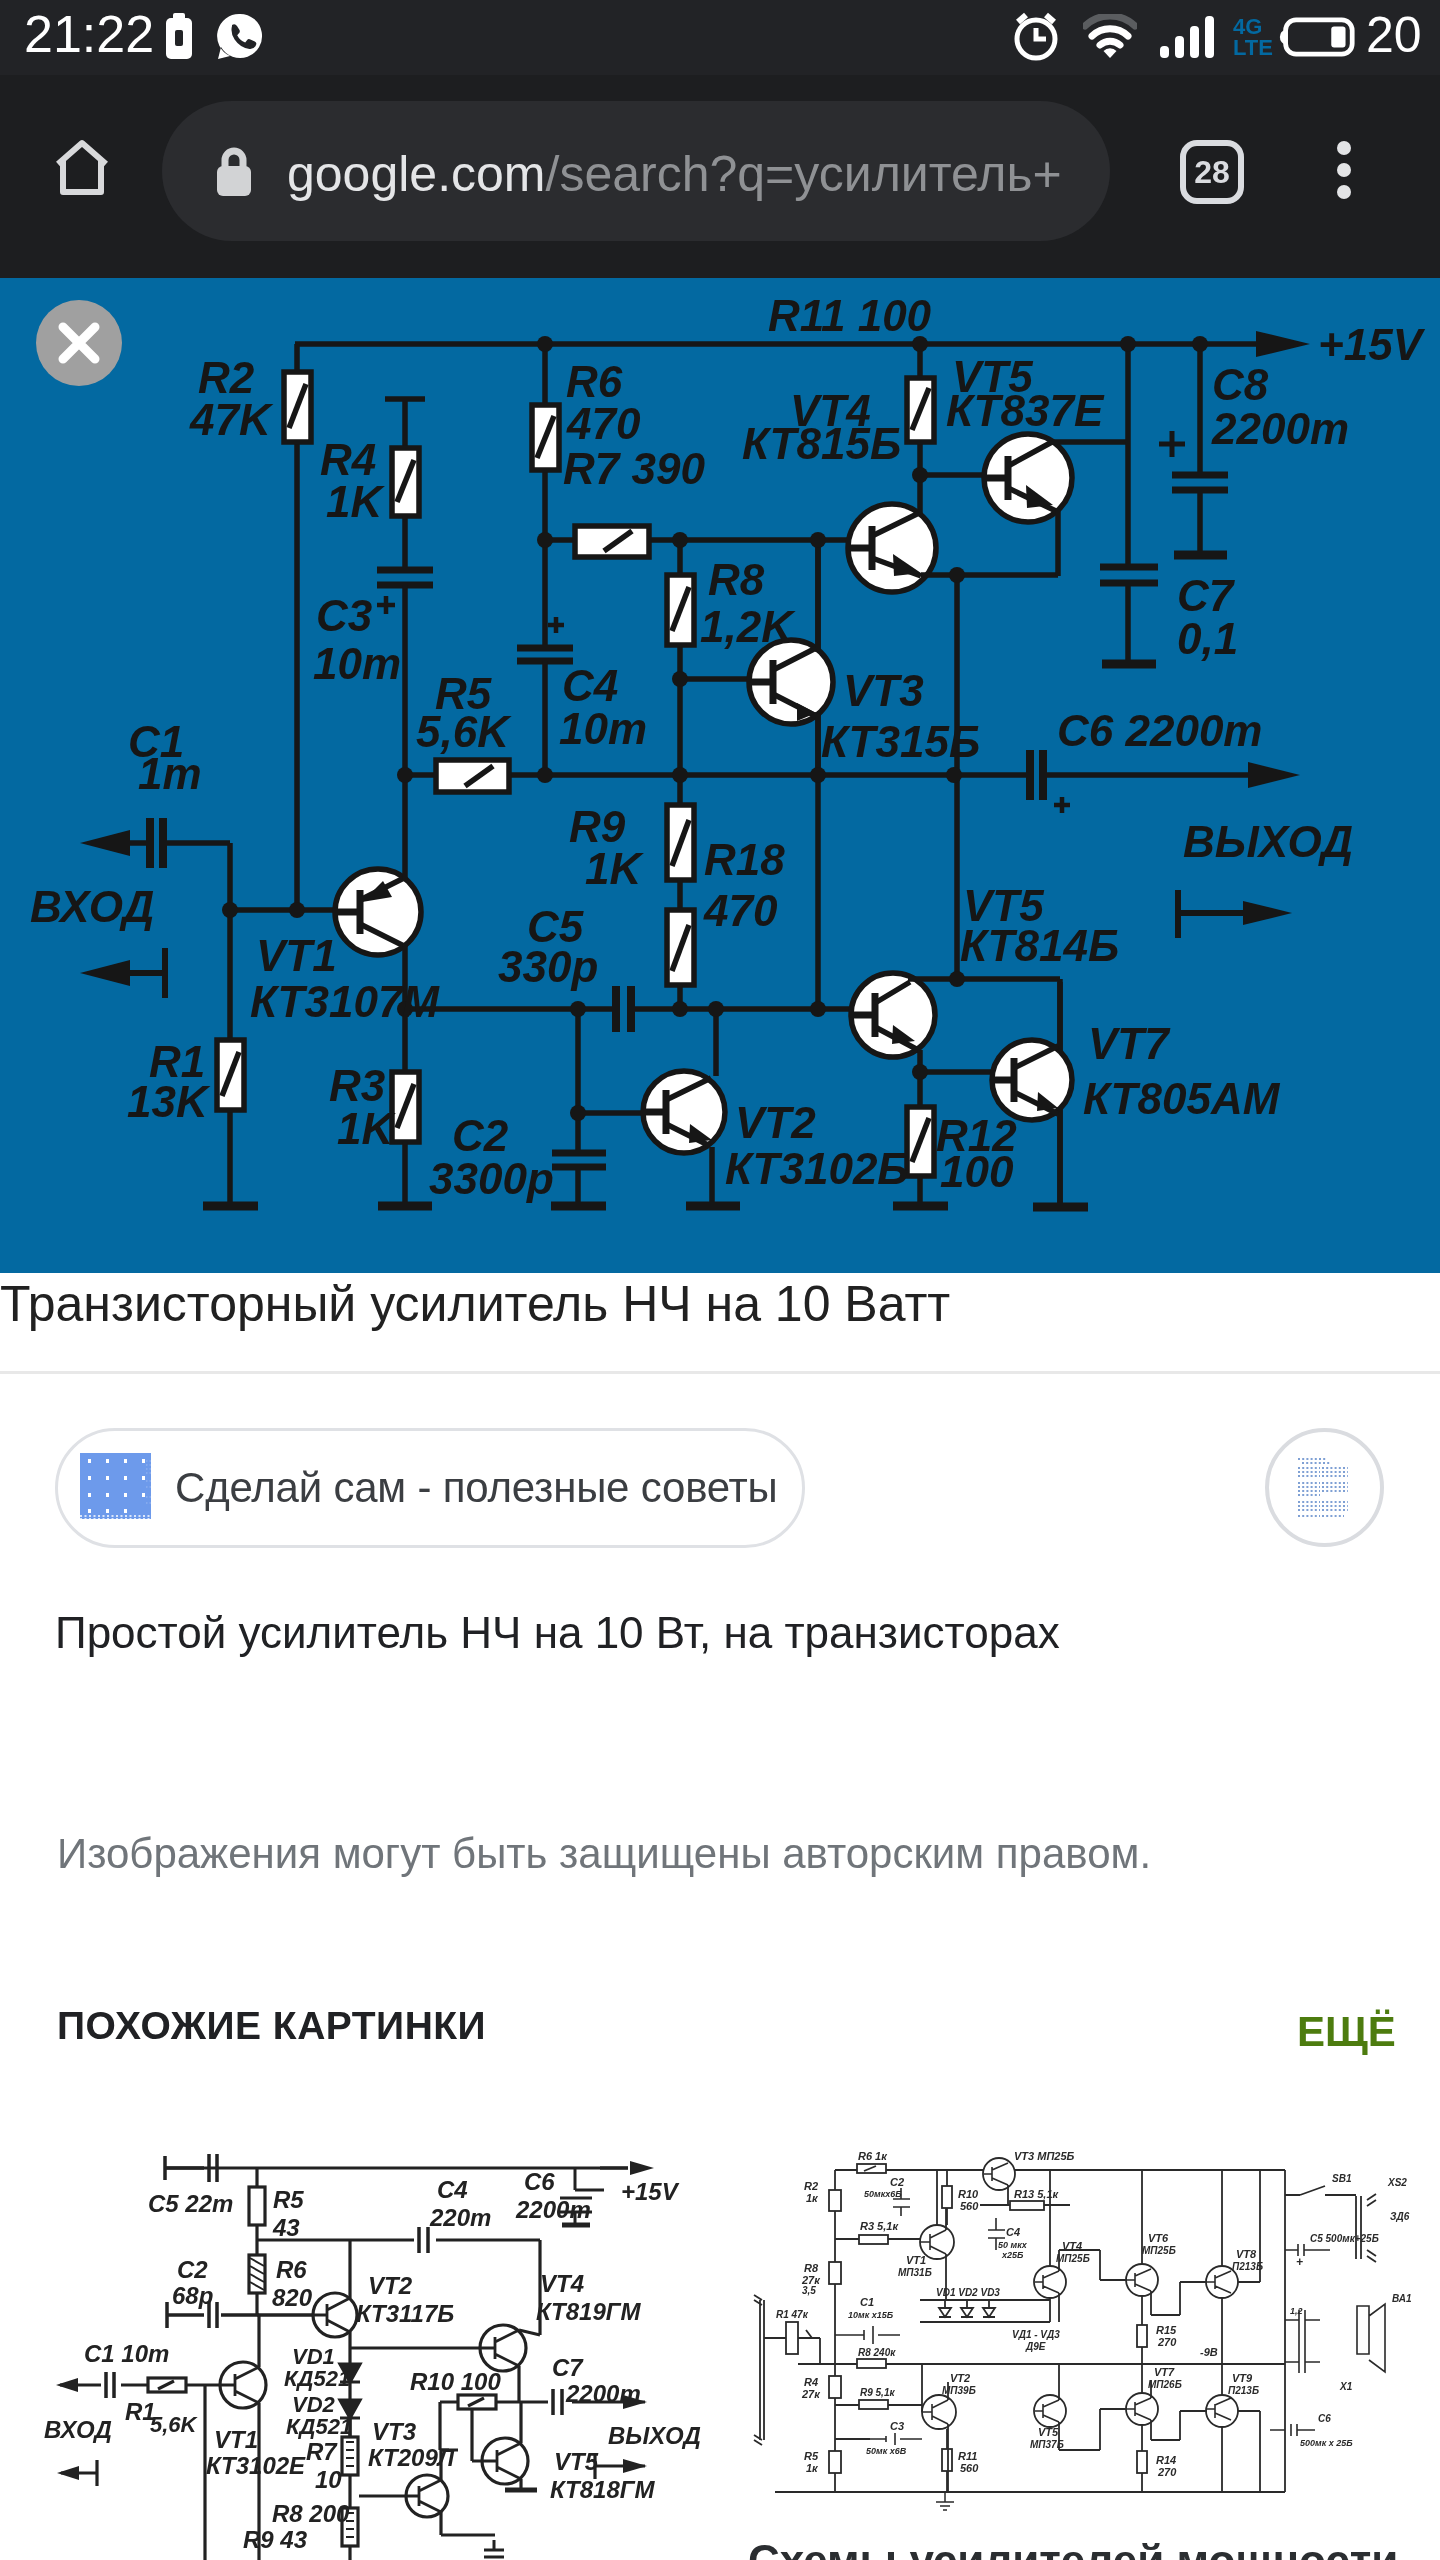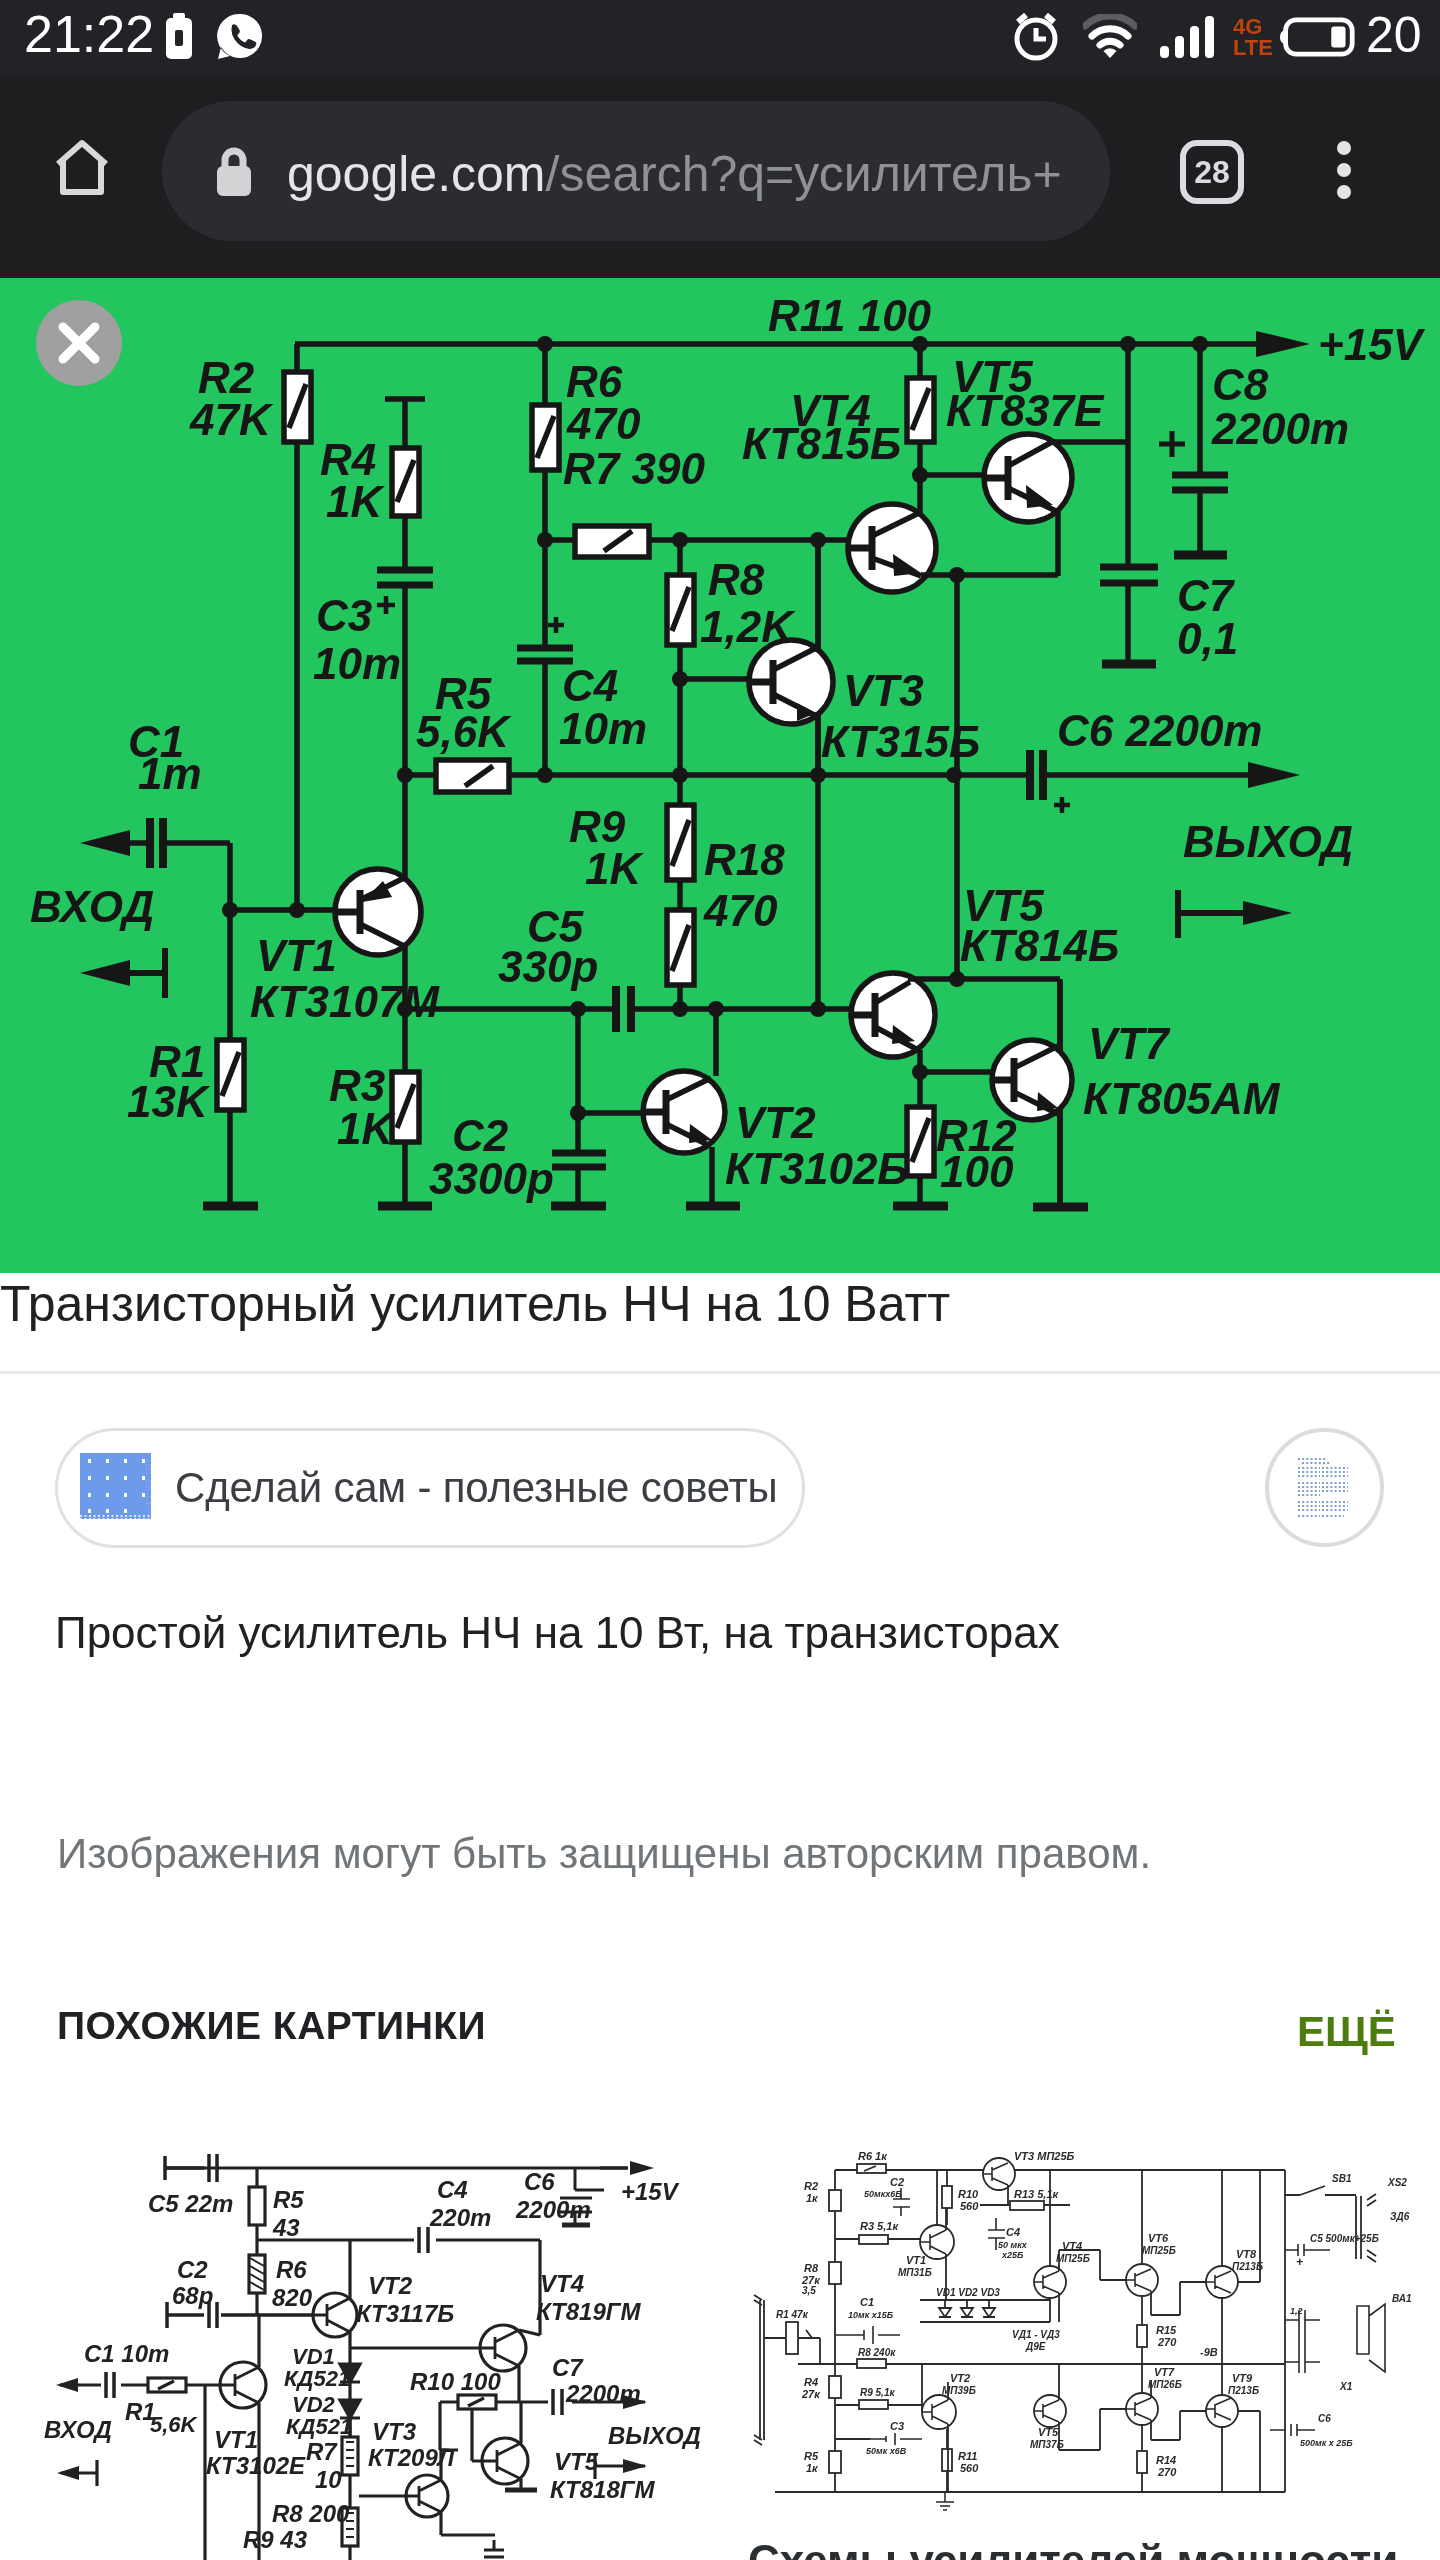--- a/index.html
+++ b/index.html
@@ -39,21 +39,21 @@
   <path d="M27 44 l-6.5-7 a9 9 0 0 1 13 0 z" fill="#fff"></path>
 </svg>
 
 <svg class="abs" style="left:1158px;top:16px;" width="60" height="42" viewBox="0 0 60 42">
   <rect x="2" y="30" width="9" height="12" rx="4" fill="#fff"></rect>
   <rect x="17" y="20" width="9" height="22" rx="4" fill="#fff"></rect>
   <rect x="32" y="10" width="9" height="32" rx="4" fill="#fff"></rect>
   <rect x="47" y="0" width="9" height="42" rx="4" fill="#fff"></rect>
 </svg>
 
-<div class="abs" style="left:1233px;top:16px;color:#c2410c;font-size:22px;font-weight:bold;line-height:21px;">4G<br>LTE</div>
+<div class="abs" style="left:1233px;top:16px;color:#0369a1;font-size:22px;font-weight:bold;line-height:21px;">4G<br>LTE</div>
 
 <svg class="abs" style="left:1278px;top:17px;" width="78" height="40" viewBox="0 0 82 40">
   <rect x="8" y="2" width="70" height="36" rx="11" fill="none" stroke="#fff" stroke-width="5"></rect>
   <path d="M8 12 q-6 2 -6 8 q0 6 6 8 z" fill="#fff"></path>
   <rect x="56" y="9" width="15" height="22" rx="3" fill="#fff"></rect>
 </svg>
 
 <div class="abs" style="left:1366px;top:6px;color:#fff;font-size:50px;">20</div>
 
 <div class="abs" style="left:0;top:75px;width:1440px;height:203px;background:#1d1e20;"></div>
@@ -75,21 +75,21 @@
   <rect x="5" y="5" width="58" height="58" rx="14" fill="none" stroke="#dadce0" stroke-width="6"></rect>
   <text x="34" y="45" text-anchor="middle" font-size="32" font-weight="bold" fill="#dadce0" font-family="Liberation Sans">28</text>
 </svg>
 
 <svg class="abs" style="left:1331px;top:140px;" width="26" height="62" viewBox="0 0 26 62">
   <circle cx="13" cy="8" r="7" fill="#e3e4e6"></circle>
   <circle cx="13" cy="30" r="7" fill="#e3e4e6"></circle>
   <circle cx="13" cy="52" r="7" fill="#e3e4e6"></circle>
 </svg>
 
-<div id="schematic" class="abs" style="left:0;top:278px;width:1440px;height:995px;background:#22c55e;">
+<div id="schematic" class="abs" style="left:0;top:278px;width:1440px;height:995px;background:#0369a1;">
 <svg width="1440" height="995" viewBox="0 278 1440 995" font-family="Liberation Sans" font-style="italic" font-weight="bold" font-size="44" fill="#161616">
 <g stroke="#161616" stroke-width="5.5" fill="none">
 
   <path d="M295 344 H1262"></path>
 
   <path d="M297 344 V372 M297 442 V910"></path>
 
   <rect x="284" y="372" width="27" height="70" fill="#fff"></rect>
         <path d="M289 428 L306 384"></path>
 

